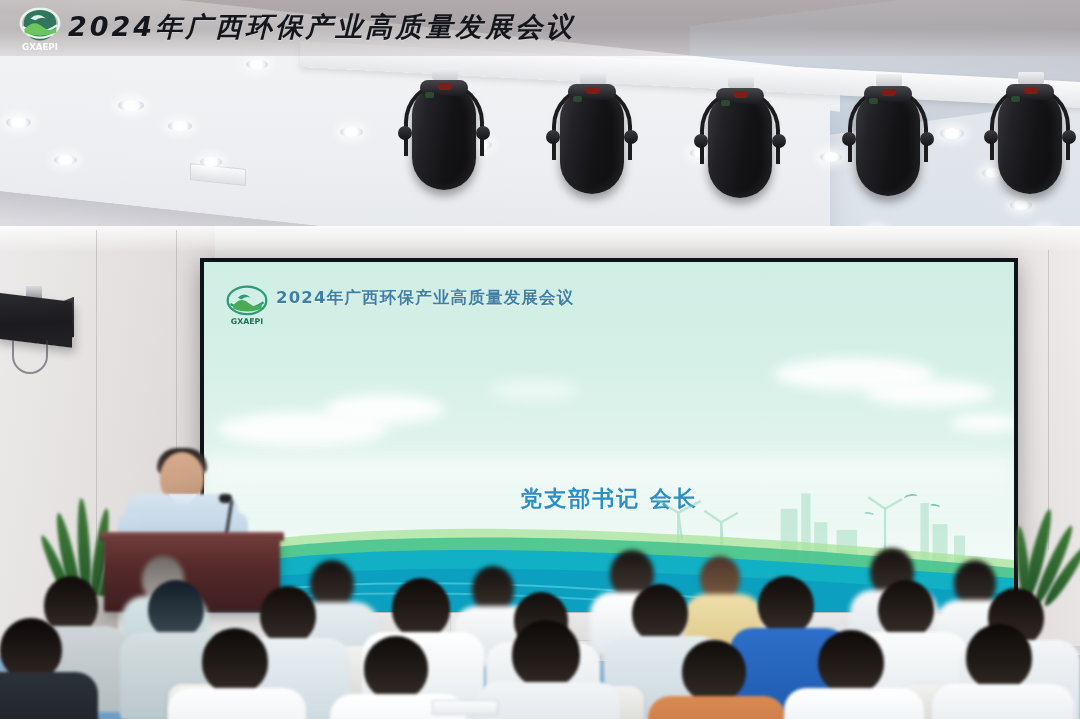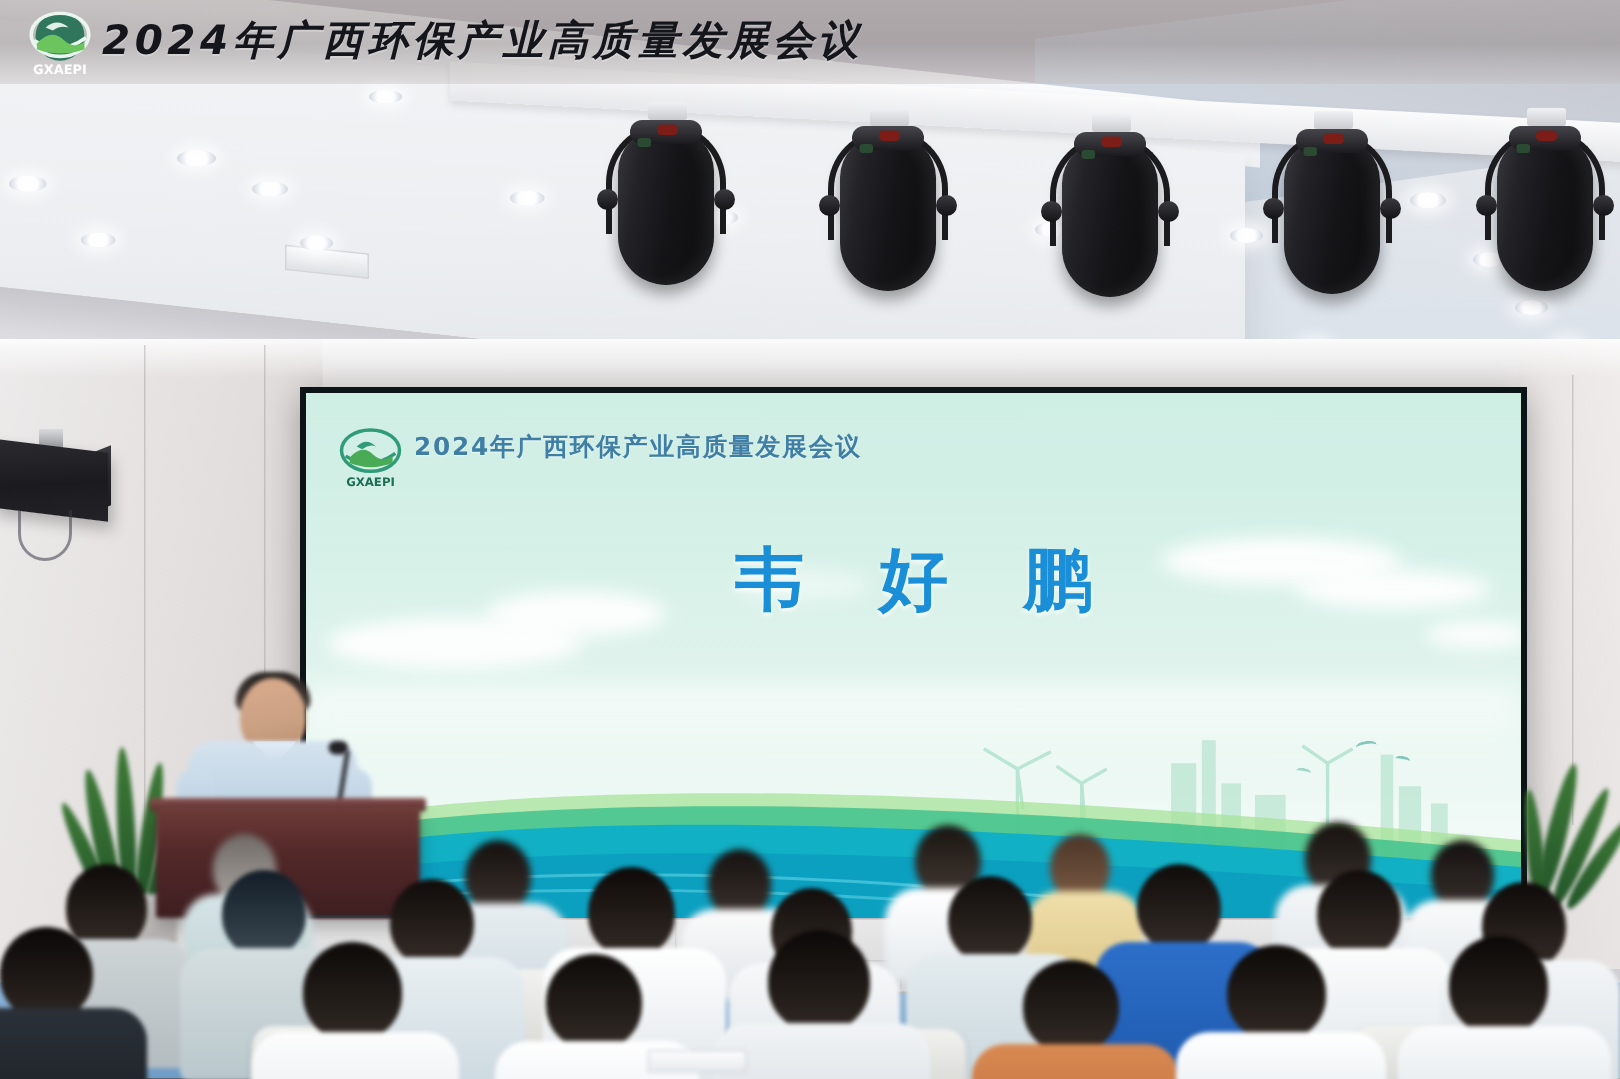--- a/index.html
+++ b/index.html
@@ -288,21 +288,21 @@
         <svg viewBox="0 0 100 100" width="46" height="46" aria-hidden="true">
           <ellipse cx="50" cy="40" rx="42" ry="30" fill="none" stroke="#2f9b78" stroke-width="5"></ellipse>
           <path d="M14 48 Q50 70 86 44" fill="none" stroke="#2f9b78" stroke-width="5"></path>
           <path d="M20 50 Q38 30 54 46 Q68 58 82 48 L82 58 Q50 70 20 58 Z" fill="#4aab57"></path>
           <path d="M30 34 Q44 20 58 34 Q48 30 38 38 Z" fill="#2f9b78"></path>
           <text x="50" y="92" font-size="17" font-weight="bold" text-anchor="middle" fill="#1d6e55" font-family="DejaVu Sans, sans-serif">GXAEPI</text>
         </svg>
       </div>
       <div class="scr-title">2024年广西环保产业高质量发展会议</div>
 
-      <div class="scr-name">韦 好 鹏</div>
+      <div class="scr-role">党支部书记  会长</div>
 
       <svg class="skyline" viewBox="0 0 400 100" preserveAspectRatio="none">
         <g fill="#8fd4b4" opacity="0.75">
           <rect x="150" y="30" width="18" height="70"></rect>
           <rect x="172" y="14" width="10" height="86"></rect>
           <rect x="186" y="44" width="14" height="56"></rect>
           <rect x="210" y="52" width="22" height="48"></rect>
           <rect x="300" y="24" width="9" height="76"></rect>
           <rect x="313" y="46" width="16" height="54"></rect>
           <rect x="336" y="58" width="12" height="42"></rect>

